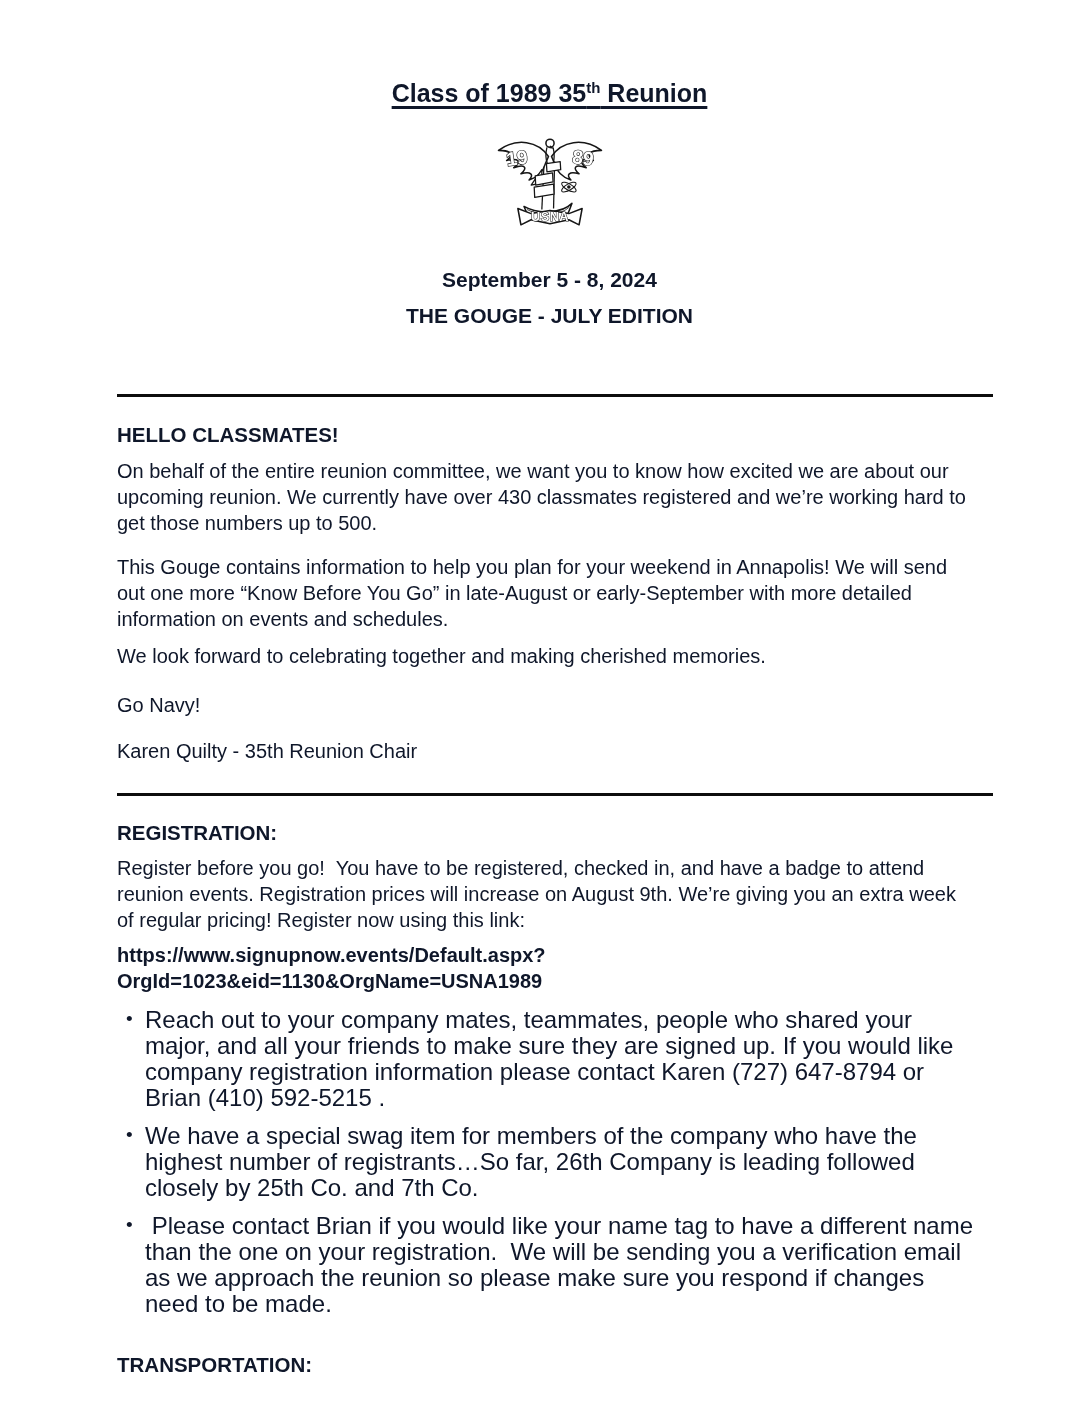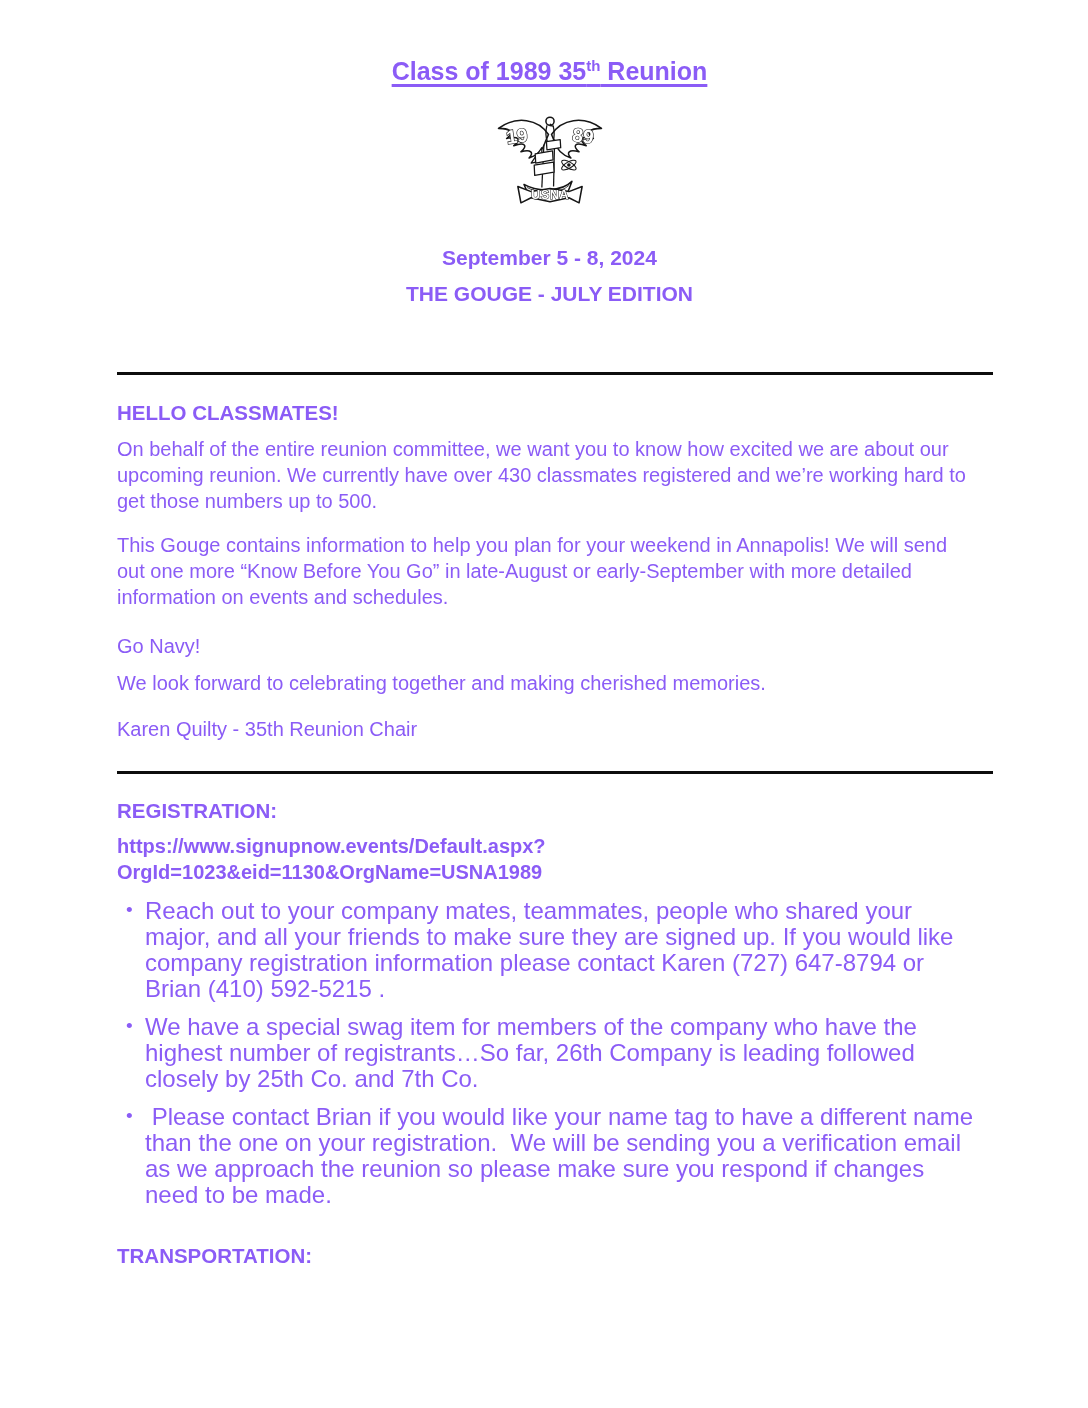--- a/index.html
+++ b/index.html
@@ -1,19 +1,19 @@
 <!DOCTYPE html>
 <html><head>
 <meta charset="utf-8">
 <style>
   html,body{margin:0;padding:0;background:#ffffff;}
   .page{
     width:1088px;height:1408px;box-sizing:border-box;
-    padding:56px 106px 0 117px;
-    background:#ffffff;color:#8b5cf6;
+    padding:78px 106px 0 117px;
+    background:#ffffff;color:#0f172a;
     font-family:"Liberation Sans","DejaVu Sans",sans-serif;
     position:relative;overflow:hidden;
   }
   .title{margin:0;text-align:center;font-size:25px;line-height:30px;font-weight:700;}
   .title .u{text-decoration:underline;text-decoration-thickness:2.5px;text-underline-offset:4px;}
   .title sup{font-size:15px;line-height:0;}
   .logo-row{text-align:center;margin-top:24px;height:102px;}
   .center-b{text-align:center;font-weight:700;font-size:21px;line-height:27px;margin:0;}
   .date-line{margin-top:32px;}
   .edition-line{margin-top:9px;}
@@ -83,27 +83,28 @@
   </div>
 
   <p class="center-b date-line">September 5 - 8, 2024</p>
   <p class="center-b edition-line">THE GOUGE - JULY EDITION</p>
 
   <hr class="divider">
 
   <h2 class="h-section">HELLO CLASSMATES!</h2>
   <p class="body">On behalf of the entire reunion committee, we want you to know how excited we are about our upcoming reunion. We currently have over 430 classmates registered and we’re working hard to get those numbers up to 500.</p>
   <p class="body" style="margin-top:18px">This Gouge contains information to help you plan for your weekend in Annapolis! We will send out one more “Know Before You Go” in late-August or early-September with more detailed information on events and schedules.</p>
+  <p class="body" style="margin-top:11px">We look forward to celebrating together and making cherished memories.</p>
   <p class="body gap">Go Navy!</p>
-  <p class="body" style="margin-top:11px">We look forward to celebrating together and making cherished memories.</p>
   <p class="body sig">Karen Quilty - 35th Reunion Chair</p>
 
   <hr class="divider second">
 
   <h2 class="h-section reg">REGISTRATION:</h2>
+  <p class="body" style="margin-top:9px">Register before you go!  You have to be registered, checked in, and have a badge to attend reunion events. Registration prices will increase on August 9th. We’re giving you an extra week of regular pricing! Register now using this link:</p>
 
   <div class="linkblock">
     <div>https://www.signupnow.events/Default.aspx?</div>
     <div>OrgId=1023&amp;eid=1130&amp;OrgName=USNA1989</div>
   </div>
 
   <ul class="bullets">
     <li>Reach out to your company mates, teammates, people who shared your major, and all your friends to make sure they are signed up. If you would like company registration information please contact Karen (727) 647-8794 or Brian (410) 592-5215 .</li>
     <li>We have a special swag item for members of the company who have the highest number of registrants…So far, 26th Company is leading followed closely by 25th Co. and 7th Co.</li>
     <li> Please contact Brian if you would like your name tag to have a different name than the one on your registration.  We will be sending you a verification email as we approach the reunion so please make sure you respond if changes need to be made.</li>

